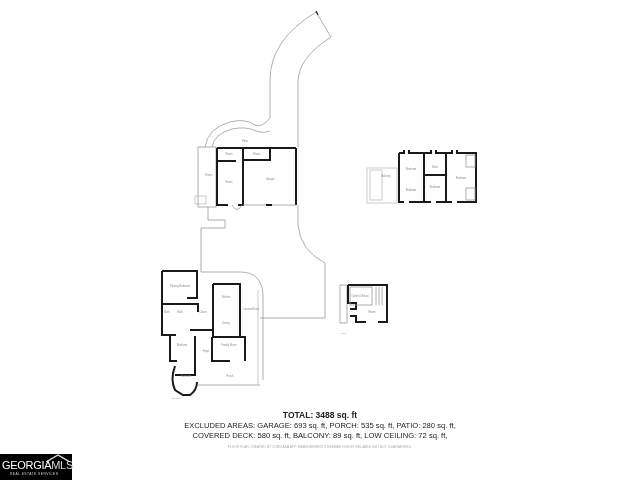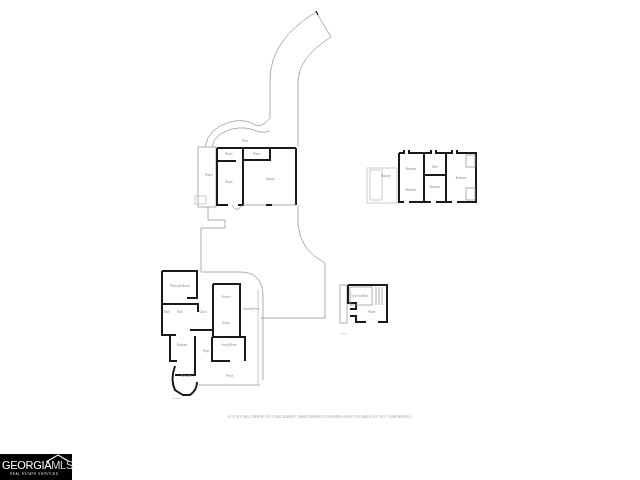--- a/index.html
+++ b/index.html
@@ -111,20 +111,23 @@
     <path class="wall" d="M348 285 L348 303 L356 303 L356 309 L350 309"></path>
     <path class="thin" d="M376 287 L376 305 M379 287 L379 305 M382 287 L382 305"></path>
     <rect class="thin" x="350" y="287" width="22" height="18"></rect>
     <text class="roomlbl" x="360" y="297">Open to Below</text>
     <text class="roomlbl" x="372" y="313">Room</text>
     <text class="floorlbl" x="341" y="334">Floor</text>
   </g>
 </svg>
 
 <div class="summary">
+  <div class="total">TOTAL: 3488 sq. ft</div>
+  <div class="line">EXCLUDED AREAS: GARAGE: 693 sq. ft, PORCH: 535 sq. ft, PATIO: 280 sq. ft,</div>
+  <div class="line">COVERED DECK: 580 sq. ft, BALCONY: 89 sq. ft, LOW CEILING: 72 sq. ft,</div>
   <div class="disclaimer">FLOOR PLAN CREATED BY CUBICASA APP. MEASUREMENTS DEEMED HIGHLY RELIABLE BUT NOT GUARANTEED.</div>
 </div>
 
 <div class="logo">
   <svg class="roof" width="24" height="8" viewBox="0 0 24 8">
     <path d="M0 8 L12 1 L24 8" stroke="#e0e0e0" stroke-width="1.4" fill="none"></path>
   </svg>
   <div class="brand"><span class="ga">GEORGIA</span><span class="mls">MLS</span></div>
   <div class="sub">REAL ESTATE SERVICES</div>
 </div>

